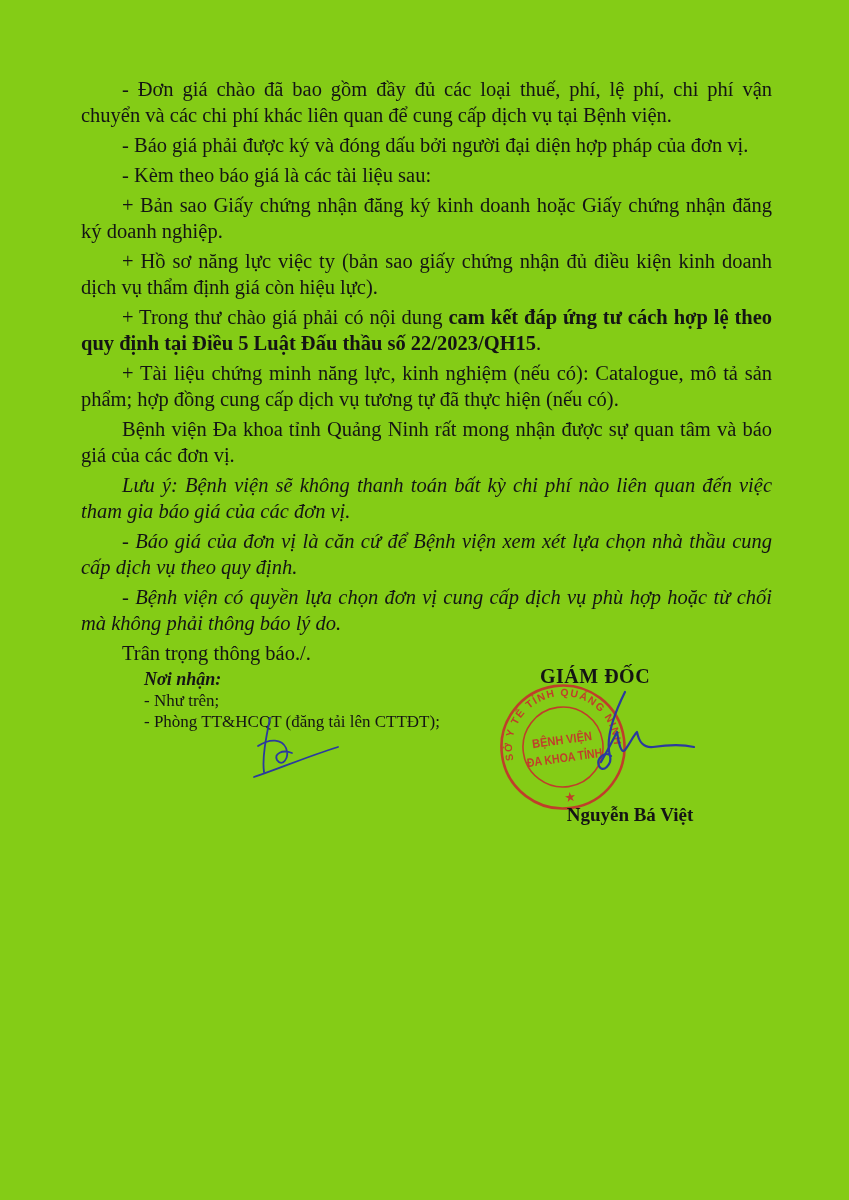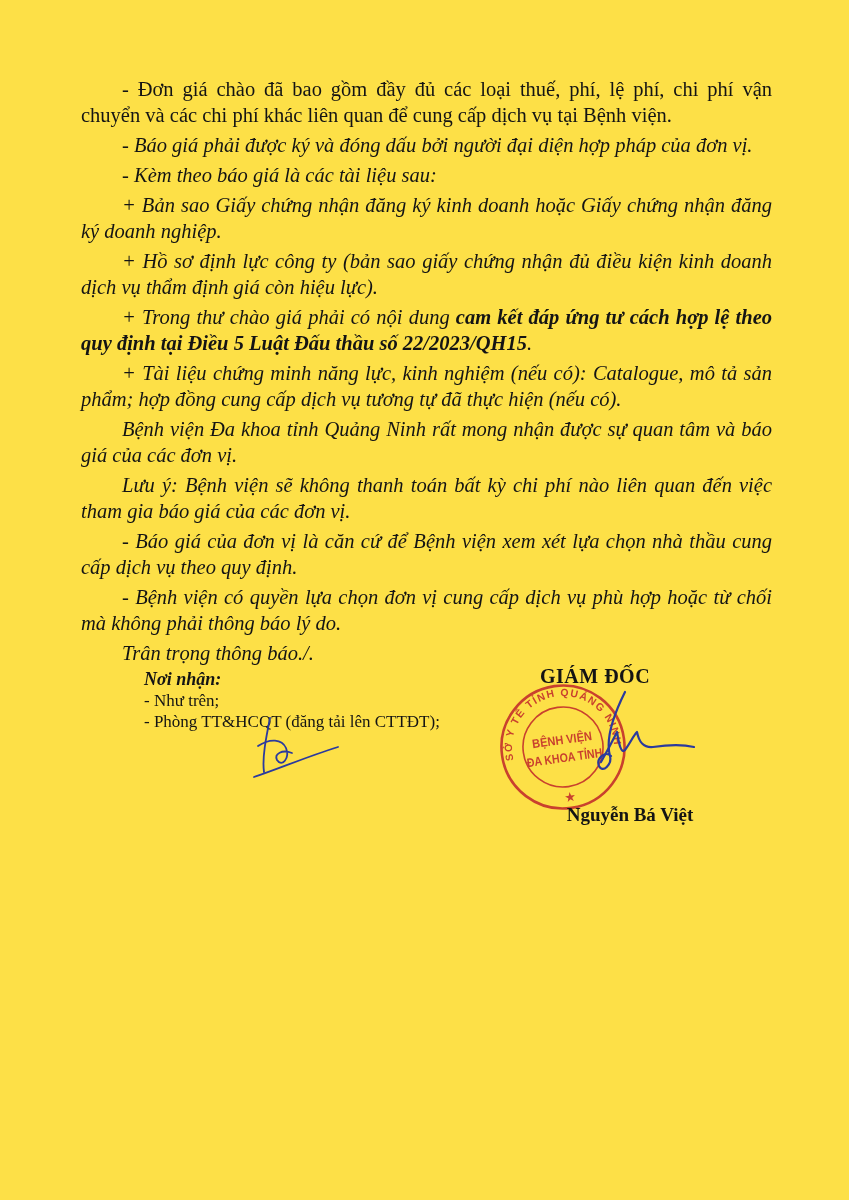--- a/index.html
+++ b/index.html
@@ -1,37 +1,37 @@
 <!DOCTYPE html>
 <html lang="vi"><head>
 <meta charset="utf-8">
 <style>
   html,body{margin:0;padding:0;background:#888;}
   .page{
     position:relative;
     width:849px;height:1200px;
     margin:0 auto;
-    background:#fde047;
+    background:#84cc16;
     font-family:"Liberation Serif", serif;
     color:#141414;
     overflow:hidden;
   }
   .content{
     position:absolute;
     left:81px;top:76px;width:691px;
   }
   .para{
     margin:0;
     padding:0;
     font-size:20.5px;
     line-height:26px;
     text-align:justify;
     text-indent:41px;
   }
-  .para + .para{margin-top:4px;font-style:italic;}
+  .para + .para{margin-top:4px;}
   .para b{font-weight:bold;}
   .para.italic{font-style:italic;}
   .recipients{
     position:absolute;left:108px;top:668px;
     font-size:17px;line-height:21px;margin-left:36px;
   }
   .recipients-label{
     font-weight:bold;font-style:italic;font-size:18px;line-height:22px;
   }
   .recipient-line{white-space:nowrap;}
@@ -83,21 +83,21 @@
 </head>
 <body>
 
 <div class="page">
 
   <div class="content">
     <p class="para">- Đơn giá chào đã bao gồm đầy đủ các loại thuế, phí, lệ phí, chi phí vận chuyển và các chi phí khác liên quan để cung cấp dịch vụ tại Bệnh viện.</p>
     <p class="para">- Báo giá phải được ký và đóng dấu bởi người đại diện hợp pháp của đơn vị.</p>
     <p class="para">- Kèm theo báo giá là các tài liệu sau:</p>
     <p class="para">+ Bản sao Giấy chứng nhận đăng ký kinh doanh hoặc Giấy chứng nhận đăng ký doanh nghiệp.</p>
-    <p class="para">+ Hồ sơ định lực công ty (bản sao giấy chứng nhận đủ điều kiện kinh doanh dịch vụ thẩm định giá còn hiệu lực).</p>
+    <p class="para">+ Hồ sơ năng lực việc ty (bản sao giấy chứng nhận đủ điều kiện kinh doanh dịch vụ thẩm định giá còn hiệu lực).</p>
     <p class="para"><span>+ Trong thư chào giá phải có nội dung </span><b>cam kết đáp ứng tư cách hợp lệ theo quy định tại Điều 5 Luật Đấu thầu số 22/2023/QH15</b><span>.</span></p>
     <p class="para">+ Tài liệu chứng minh năng lực, kinh nghiệm (nếu có): Catalogue, mô tả sản phẩm; hợp đồng cung cấp dịch vụ tương tự đã thực hiện (nếu có).</p>
     <p class="para">Bệnh viện Đa khoa tỉnh Quảng Ninh rất mong nhận được sự quan tâm và báo giá của các đơn vị.</p>
     <p class="para italic">Lưu ý: Bệnh viện sẽ không thanh toán bất kỳ chi phí nào liên quan đến việc tham gia báo giá của các đơn vị.</p>
     <p class="para italic">- Báo giá của đơn vị là căn cứ để Bệnh viện xem xét lựa chọn nhà thầu cung cấp dịch vụ theo quy định.</p>
     <p class="para italic">- Bệnh viện có quyền lựa chọn đơn vị cung cấp dịch vụ phù hợp hoặc từ chối mà không phải thông báo lý do.</p>
     <p class="para">Trân trọng thông báo./.</p>
   </div>
 
   <div class="recipients">

